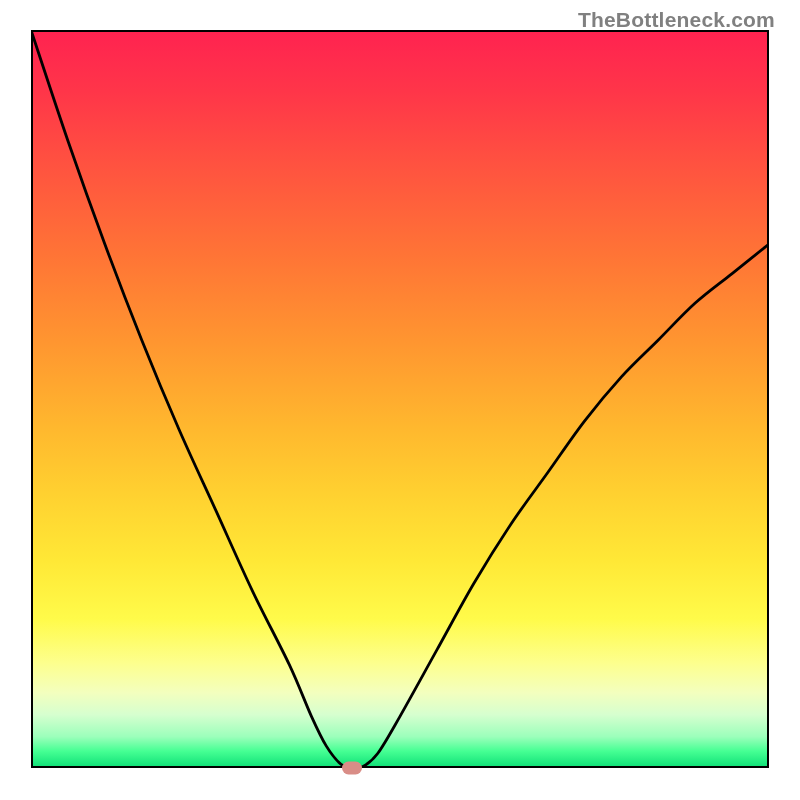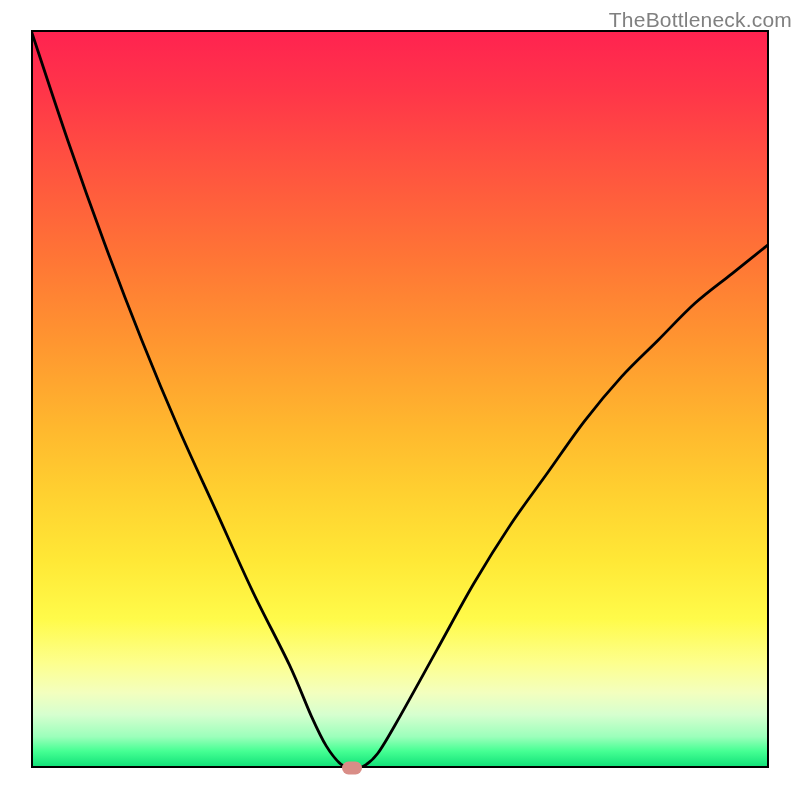--- a/index.html
+++ b/index.html
@@ -8,25 +8,25 @@
     background: #fff;
   }
   .container {
     width: 800px;
     height: 800px;
     position: relative;
   }
   .watermark {
     position: absolute;
     top: 8px;
-    right: 8px;
+    right: 25px;
     font-family: Arial, Helvetica, sans-serif;
     font-size: 21px;
     color: #808080;
-    font-weight: 400;
+    font-weight: 700;
     letter-spacing: 0.2px;
   }
   .chart {
     position: absolute;
     top: 30px;
     left: 31px;
     width: 738px;
     height: 738px;
   }
   .plot-bg {

